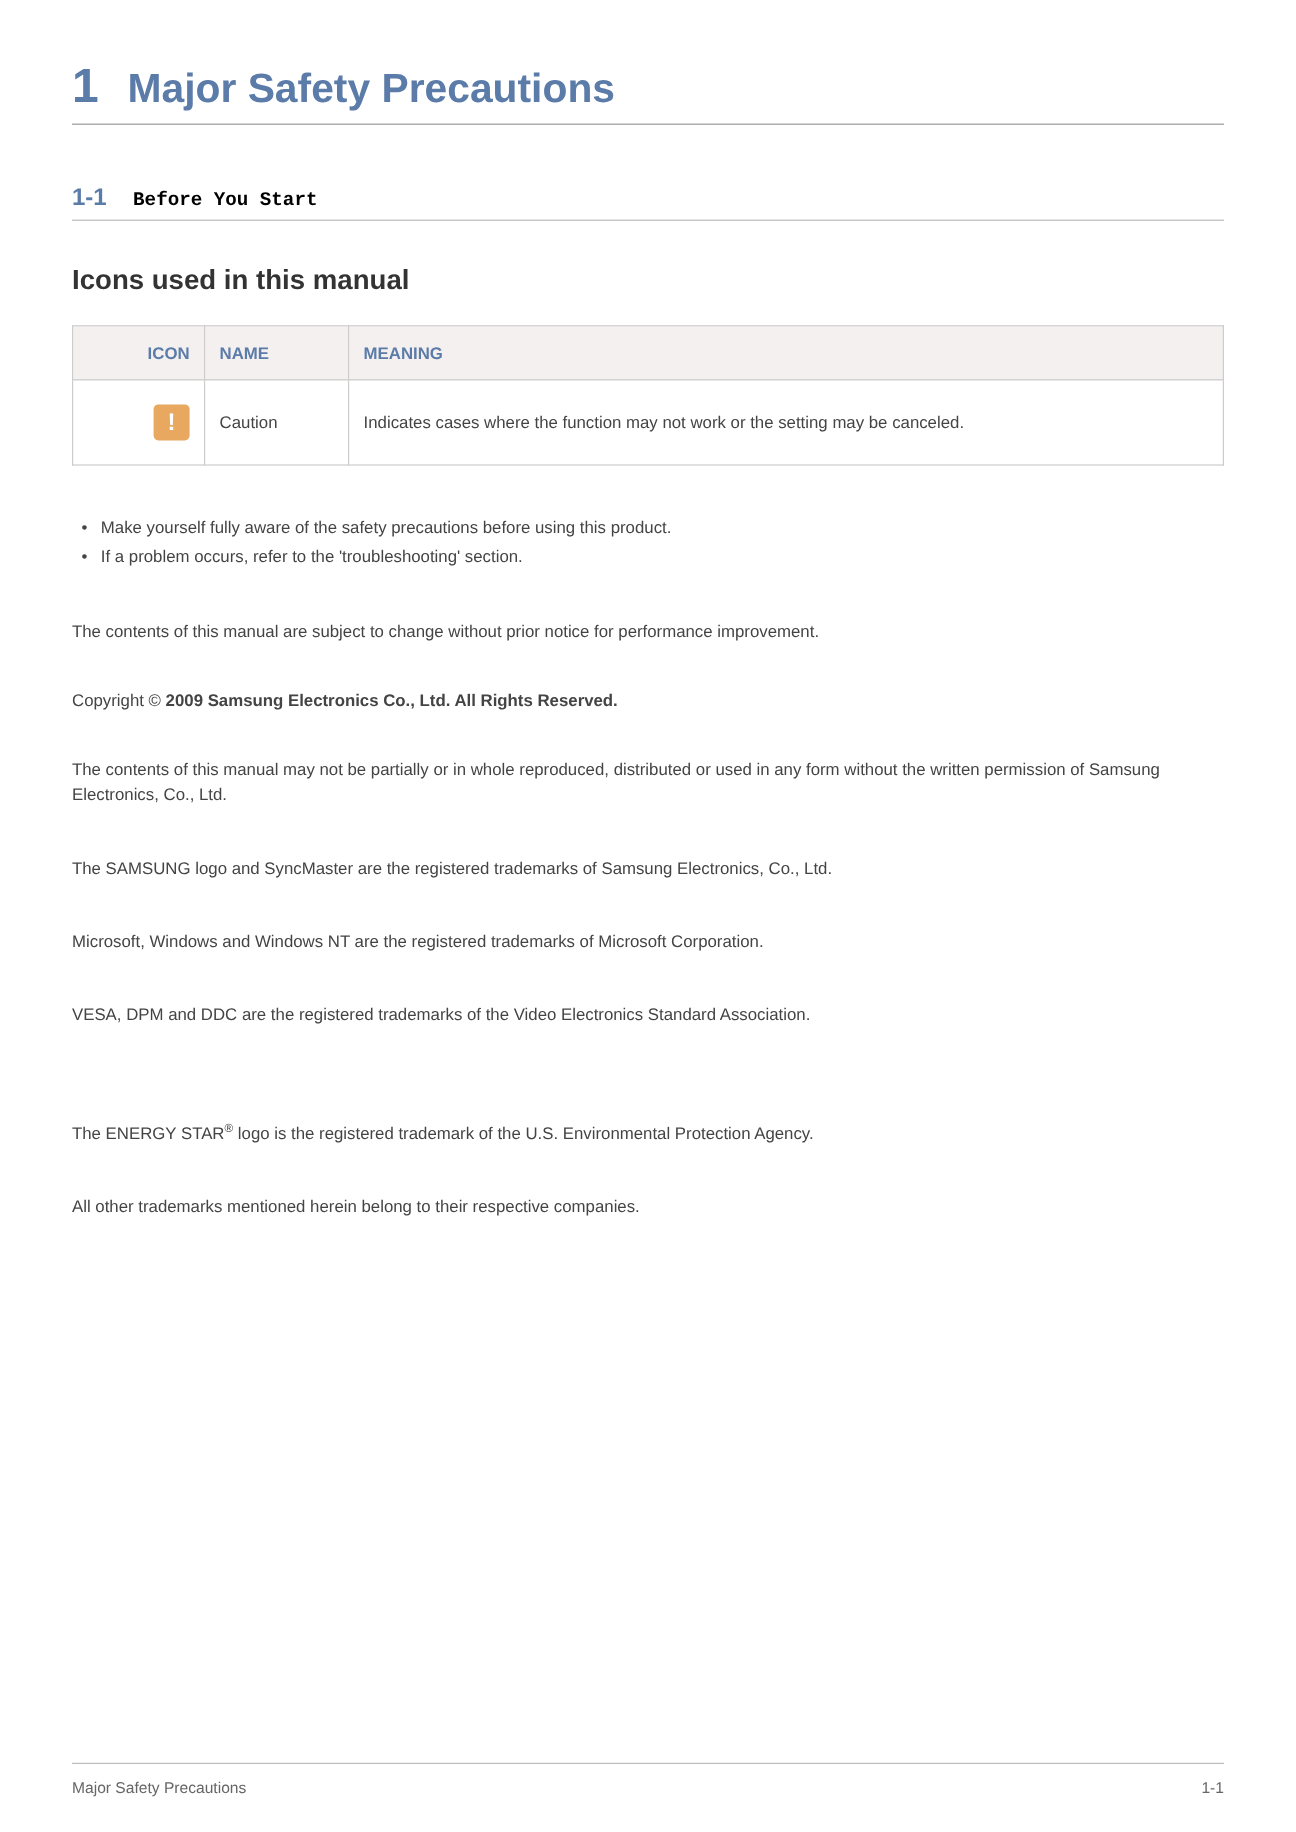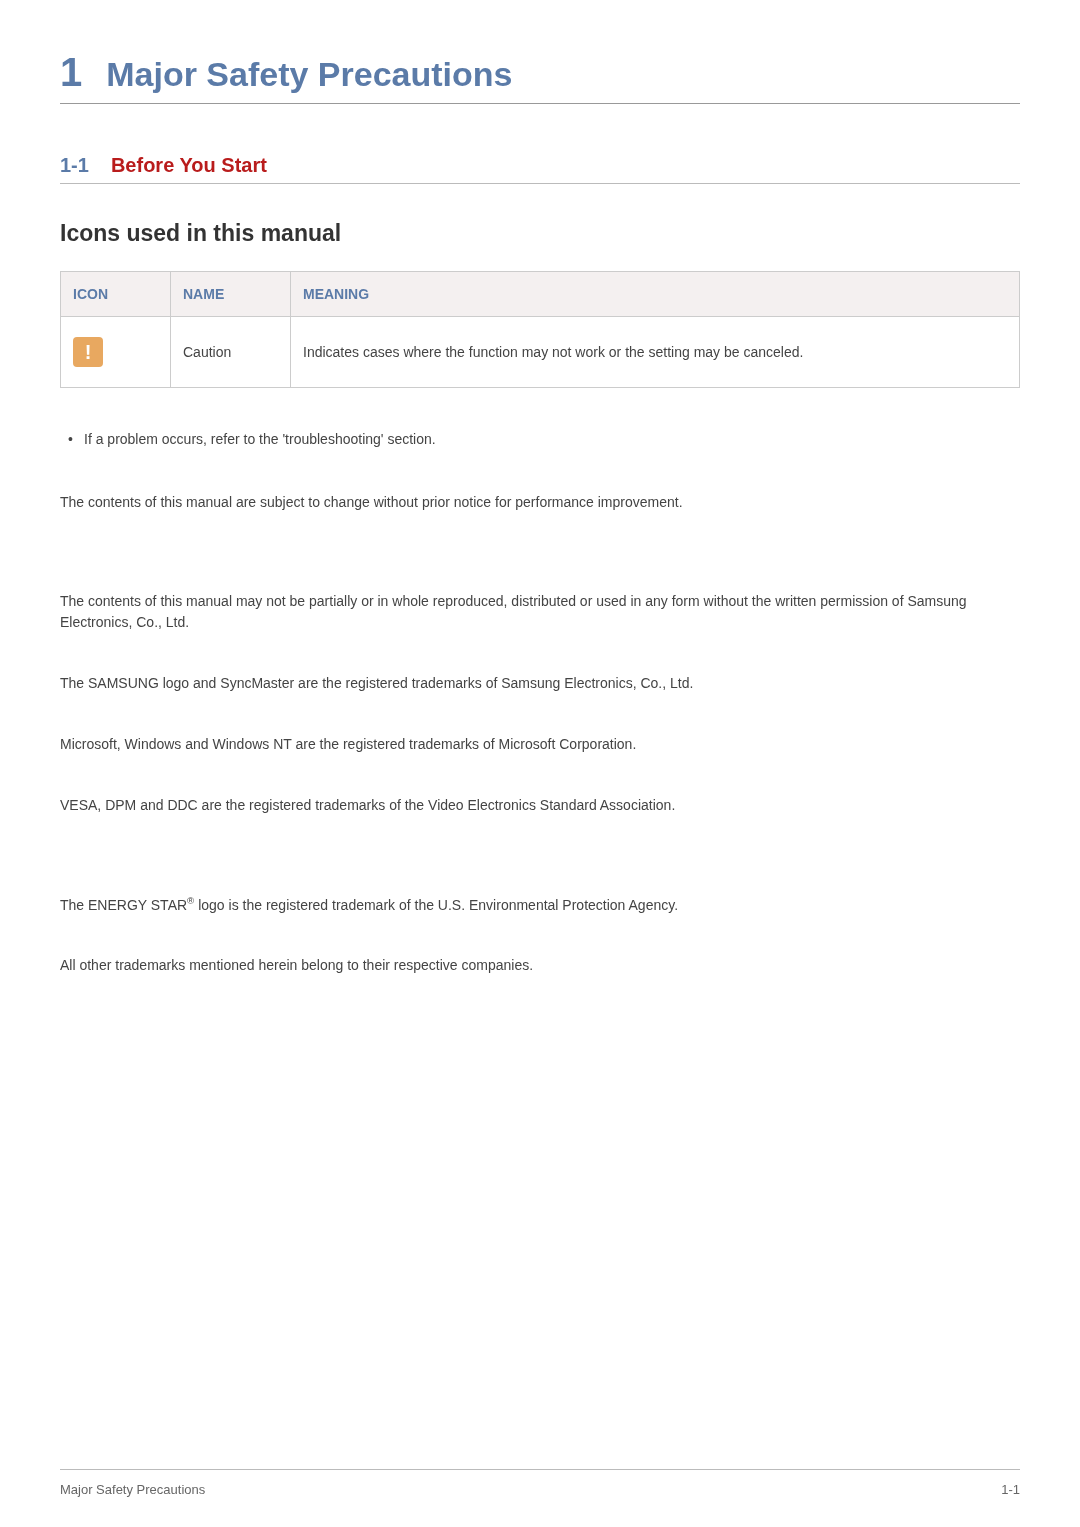--- a/index.html
+++ b/index.html
@@ -41,23 +41,24 @@
       border-bottom: 1px solid #bbb;
       padding-bottom: 6px;
       margin-bottom: 36px;
     }
     .section-number {
       font-size: 20px;
       font-weight: bold;
       color: #5b7ba8;
     }
     .section-text {
-      font-size: 20px;
-      font-weight: bold;
-      color: #b91c1c;
+      font-size: 16px;
+      font-weight: bold;
+      color: #000000;
+      font-family: Liberation Mono, monospace;
     }
     .subsection-title {
       font-size: 23px;
       font-weight: bold;
       color: #333;
       margin-bottom: 24px;
     }
     .icons-table {
       width: 100%;
       border-collapse: collapse;
@@ -72,21 +73,21 @@
       border: 1px solid #ccc;
       text-align: left;
     }
     .icons-table td {
       border: 1px solid #ccc;
       padding: 20px 12px;
       font-size: 14px;
       color: #444;
       vertical-align: middle;
     }
-    .icons-table .col-icon { width: 110px; text-align: left; }
+    .icons-table .col-icon { width: 110px; text-align: right; }
     .icons-table .col-name { width: 120px; }
     .caution-badge {
       display: inline-flex;
       width: 30px;
       height: 30px;
       background: #e8a860;
       border-radius: 4px;
       align-items: center;
       justify-content: center;
       color: #fff;
@@ -182,27 +183,31 @@
         </td>
         <td class="col-name">Caution</td>
         <td>Indicates cases where the function may not work or the setting may be canceled.</td>
       </tr>
     </tbody>
   </table>
 </div>
 
 <div class="subsection-block">
   <ul class="bullet-list">
+    <li>Make yourself fully aware of the safety precautions before using this product.</li>
     <li>If a problem occurs, refer to the 'troubleshooting' section.</li>
   </ul>
 </div>
 
 <div class="subsection-block">
   <p class="body-text">The contents of this manual are subject to change without prior notice for performance improvement.</p>
   <div class="spacer-large"></div>
+  <p class="copyright-line">
+    <span>Copyright © </span><span class="bold"> 2009 Samsung Electronics Co., Ltd. All Rights Reserved.</span>
+  </p>
   <p class="body-text">The contents of this manual may not be partially or in whole reproduced, distributed or used in any form without the written permission of Samsung Electronics, Co., Ltd.</p>
   <p class="body-text">The SAMSUNG logo and SyncMaster are the registered trademarks of Samsung Electronics, Co., Ltd.</p>
   <p class="body-text">Microsoft, Windows and Windows NT are the registered trademarks of Microsoft Corporation.</p>
   <p class="body-text">VESA, DPM and DDC are the registered trademarks of the Video Electronics Standard Association.</p>
   <div class="spacer-large"></div>
   <p class="body-text">
     <span>The ENERGY STAR</span><sup>®</sup><span> logo is the registered trademark of the U.S. Environmental Protection Agency.</span>
   </p>
   <p class="body-text">All other trademarks mentioned herein belong to their respective companies.</p>
 </div>

